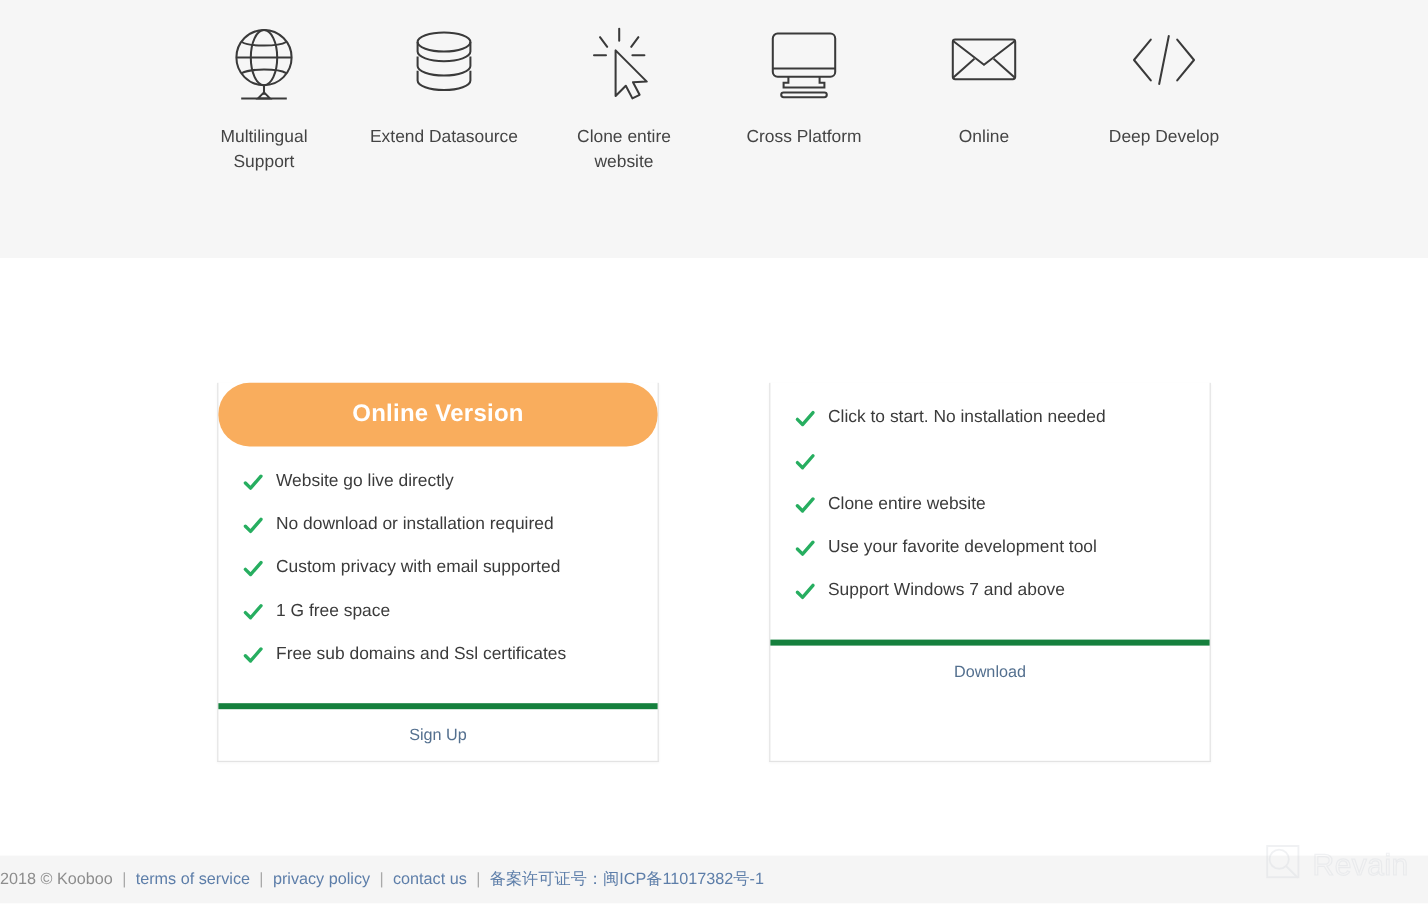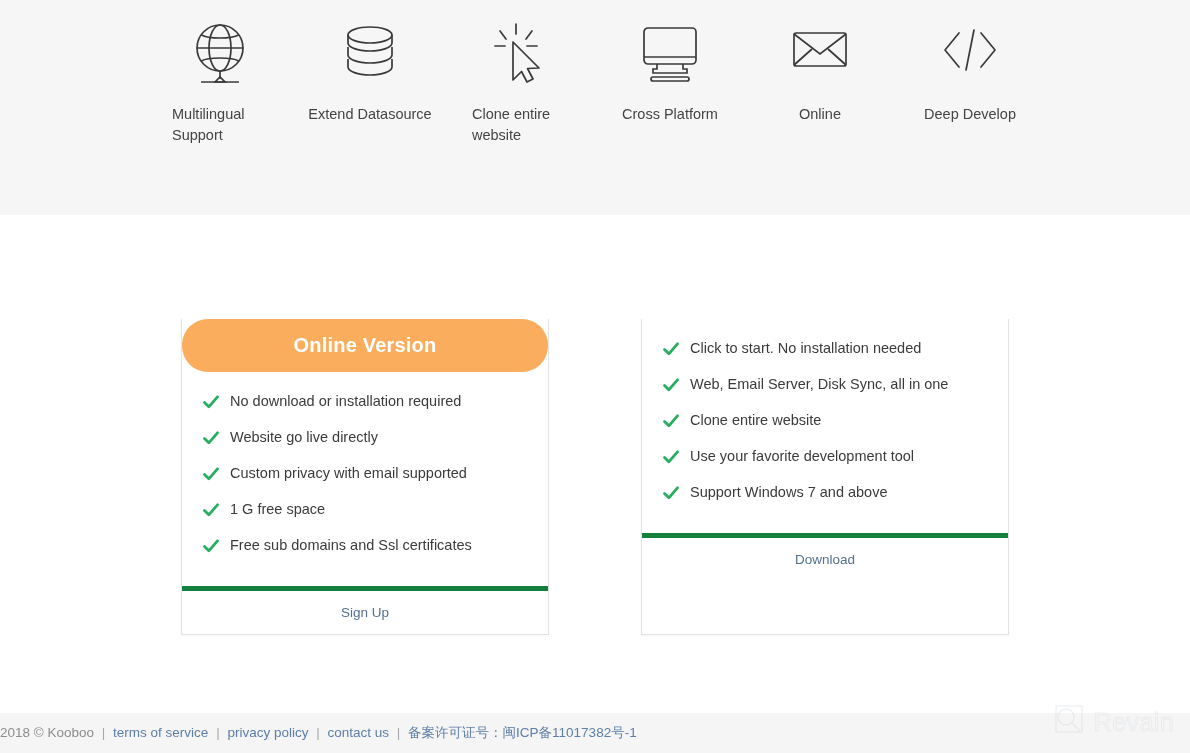--- a/index.html
+++ b/index.html
@@ -23,20 +23,21 @@
   .features-row {
     display: flex;
     justify-content: space-between;
     padding: 18px 150px 0 150px;
   }
   .feature {
     width: 140px;
     display: flex;
     flex-direction: column;
     align-items: center;
+    text-align: center;
   }
   .feature-icon {
     height: 72px;
     display: flex;
     align-items: center;
     justify-content: center;
     margin-bottom: 14px;
   }
   .feature-icon svg { display: block; }
   .feature-label {
@@ -243,29 +244,29 @@
 
     <div class="card">
       <div class="card-header orange">Online Version</div>
       <div class="card-body">
         <div class="feat-item">
           <span class="check">
             <svg width="18" height="18" viewBox="0 0 18 18" fill="none" stroke="#27ae60" stroke-width="2.8" stroke-linecap="round" stroke-linejoin="round">
                 <polyline points="2.5,9.5 6.8,13.8 15.5,3.8"></polyline>
               </svg>
           </span>
+          <span class="feat-text">Website go live directly</span>
+        </div>
+        <div class="feat-item">
+          <span class="check">
+            <svg width="18" height="18" viewBox="0 0 18 18" fill="none" stroke="#27ae60" stroke-width="2.8" stroke-linecap="round" stroke-linejoin="round">
+                <polyline points="2.5,9.5 6.8,13.8 15.5,3.8"></polyline>
+              </svg>
+          </span>
           <span class="feat-text">No download or installation required</span>
-        </div>
-        <div class="feat-item">
-          <span class="check">
-            <svg width="18" height="18" viewBox="0 0 18 18" fill="none" stroke="#27ae60" stroke-width="2.8" stroke-linecap="round" stroke-linejoin="round">
-                <polyline points="2.5,9.5 6.8,13.8 15.5,3.8"></polyline>
-              </svg>
-          </span>
-          <span class="feat-text">Website go live directly</span>
         </div>
         <div class="feat-item">
           <span class="check">
             <svg width="18" height="18" viewBox="0 0 18 18" fill="none" stroke="#27ae60" stroke-width="2.8" stroke-linecap="round" stroke-linejoin="round">
                 <polyline points="2.5,9.5 6.8,13.8 15.5,3.8"></polyline>
               </svg>
           </span>
           <span class="feat-text">Custom privacy with email supported</span>
         </div>
         <div class="feat-item">
@@ -299,21 +300,20 @@
               </svg>
           </span>
           <span class="feat-text">Click to start. No installation needed</span>
         </div>
         <div class="feat-item">
           <span class="check">
             <svg width="18" height="18" viewBox="0 0 18 18" fill="none" stroke="#27ae60" stroke-width="2.8" stroke-linecap="round" stroke-linejoin="round">
                 <polyline points="2.5,9.5 6.8,13.8 15.5,3.8"></polyline>
               </svg>
           </span>
-          <span class="feat-text">Web, Email Server, Disk Sync, all in one</span>
         </div>
         <div class="feat-item">
           <span class="check">
             <svg width="18" height="18" viewBox="0 0 18 18" fill="none" stroke="#27ae60" stroke-width="2.8" stroke-linecap="round" stroke-linejoin="round">
                 <polyline points="2.5,9.5 6.8,13.8 15.5,3.8"></polyline>
               </svg>
           </span>
           <span class="feat-text">Clone entire website</span>
         </div>
         <div class="feat-item">

